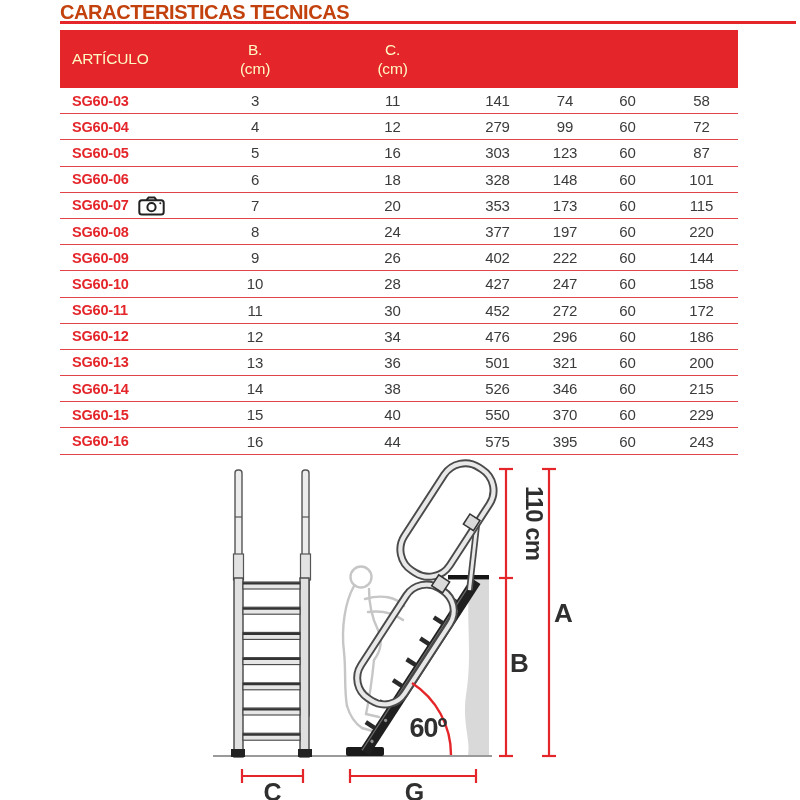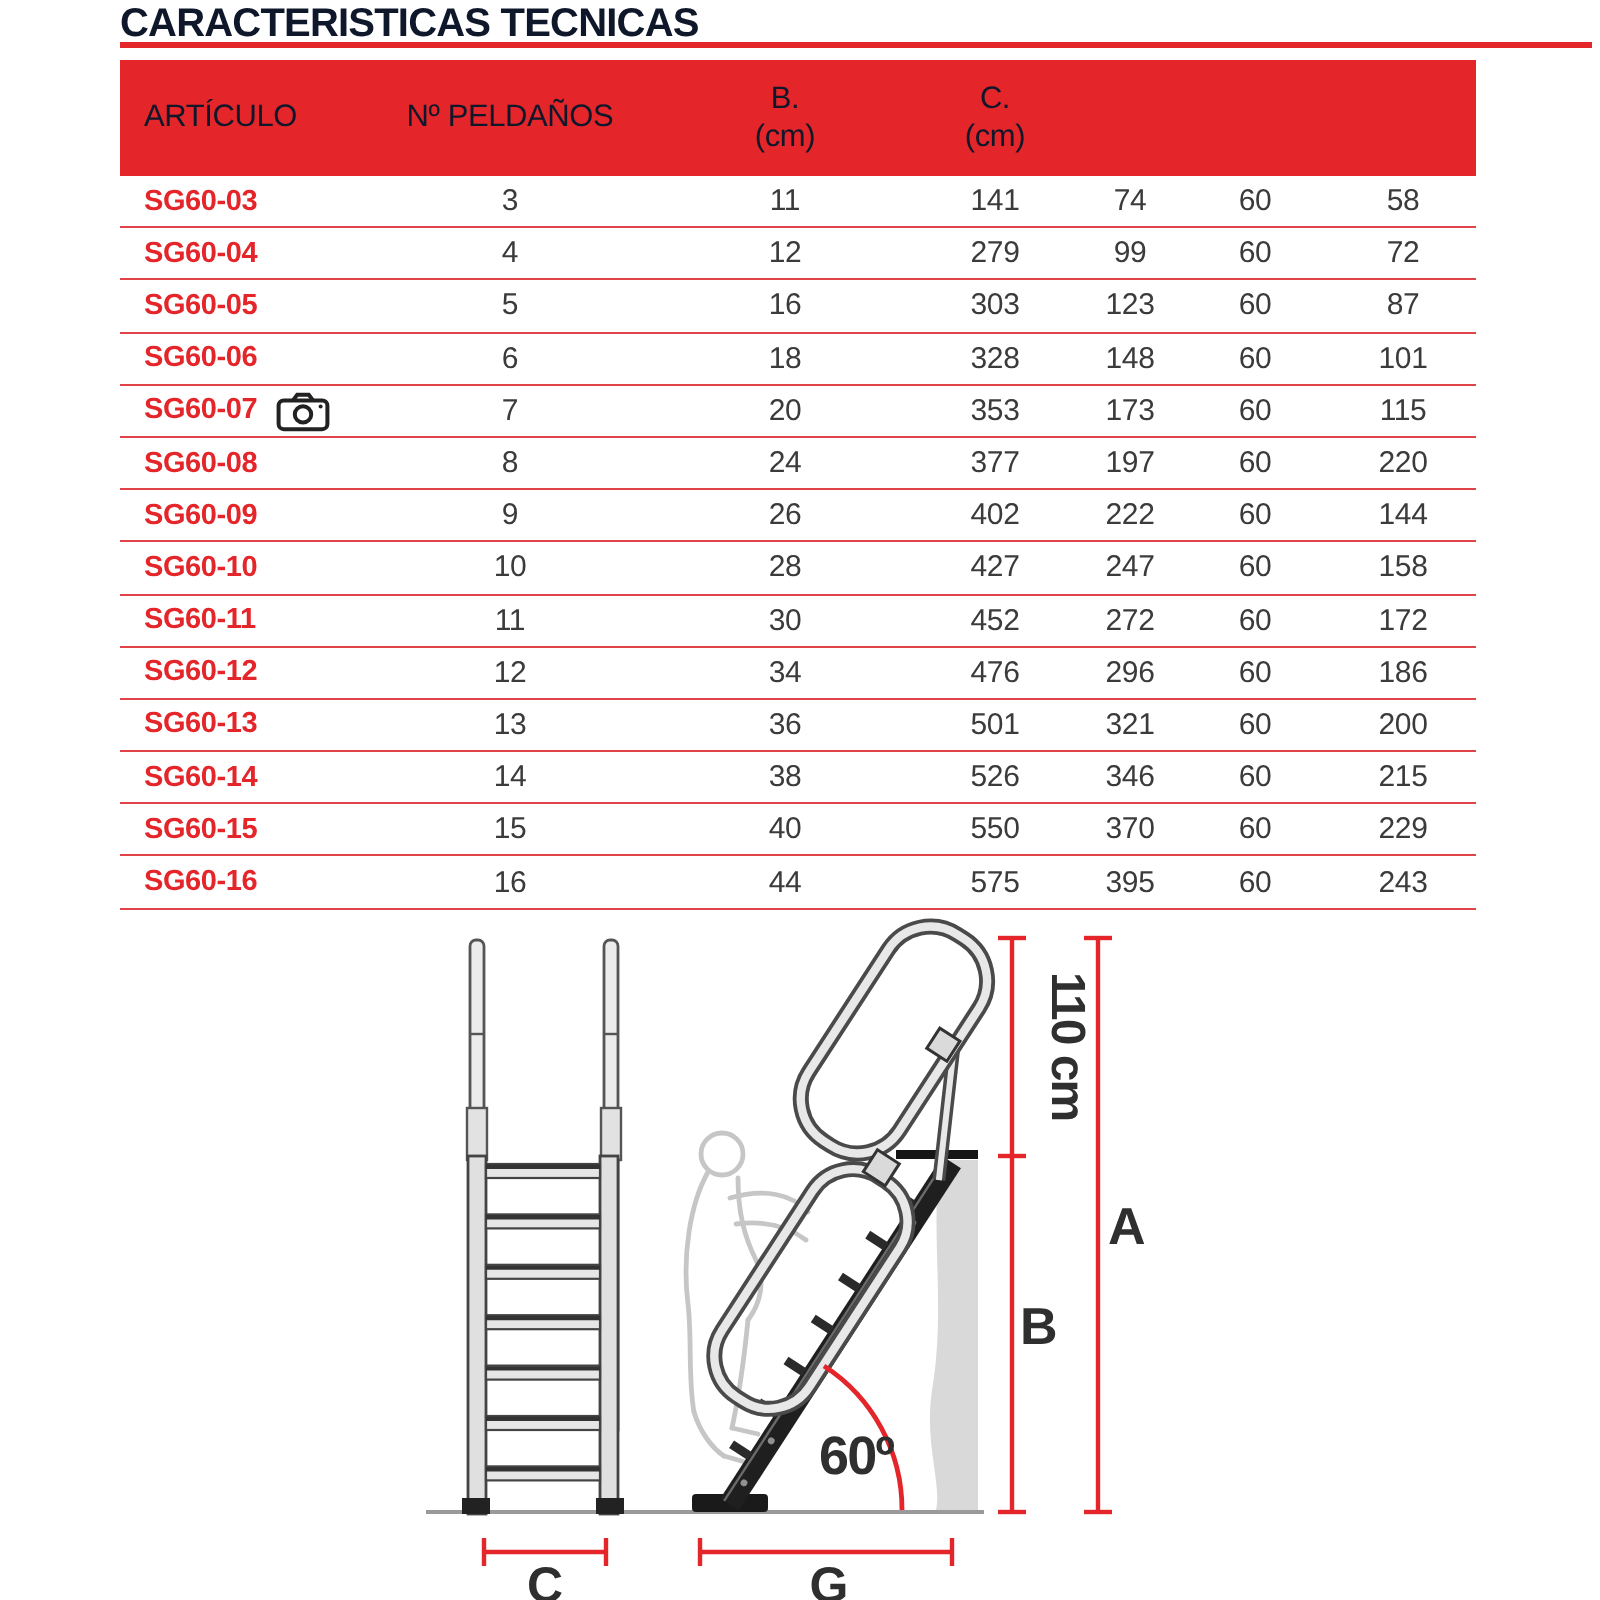--- a/index.html
+++ b/index.html
@@ -2,29 +2,29 @@
 <html><head>
 <meta charset="utf-8">
 <style>
   html,body{margin:0;padding:0;}
   body{
     width:800px;height:800px;position:relative;background:#ffffff;
     font-family:"Liberation Sans", sans-serif;overflow:hidden;
   }
   .title{
     position:absolute;left:60px;top:1px;font-size:20px;font-weight:bold;
-    color:#0f172a;letter-spacing:-0.4px;white-space:nowrap;
+    color:#c2410c;letter-spacing:-0.4px;white-space:nowrap;
   }
   .title-rule{
     position:absolute;left:60px;top:21px;width:736px;height:3px;background:#e4252a;
   }
   .spec-table{position:absolute;left:60px;top:30px;width:678px;}
   .thead{
     display:grid;grid-template-columns:120px 150px 125px 85px 50px 75px 73px;
-    background:#e4252a;color:#0f172a;height:58px;
+    background:#e4252a;color:#fef9c3;height:58px;
   }
   .th{
     display:flex;flex-direction:column;align-items:center;justify-content:center;
     font-size:15.5px;line-height:1.25;letter-spacing:-0.2px;text-align:center;
   }
   .th:first-child{align-items:flex-start;padding-left:12px;}
   .trow{
     display:grid;grid-template-columns:120px 150px 125px 85px 50px 75px 73px;
     height:26.2px;box-sizing:border-box;border-bottom:1.6px solid #e24348;
     align-items:center;
@@ -43,23 +43,20 @@
 </head>
 <body>
 
 <div class="title">CARACTERISTICAS TECNICAS</div>
 <div class="title-rule"></div>
 
 <div class="spec-table">
   <div class="thead">
       <div class="th">
         <span>ARTÍCULO</span>
-      </div>
-      <div class="th">
-        <span>Nº PELDAÑOS</span>
       </div>
       <div class="th">
         <span>B.</span>
         <span>(cm)</span>
       </div>
       <div class="th">
         <span>C.</span>
         <span>(cm)</span>
       </div>
     </div>

